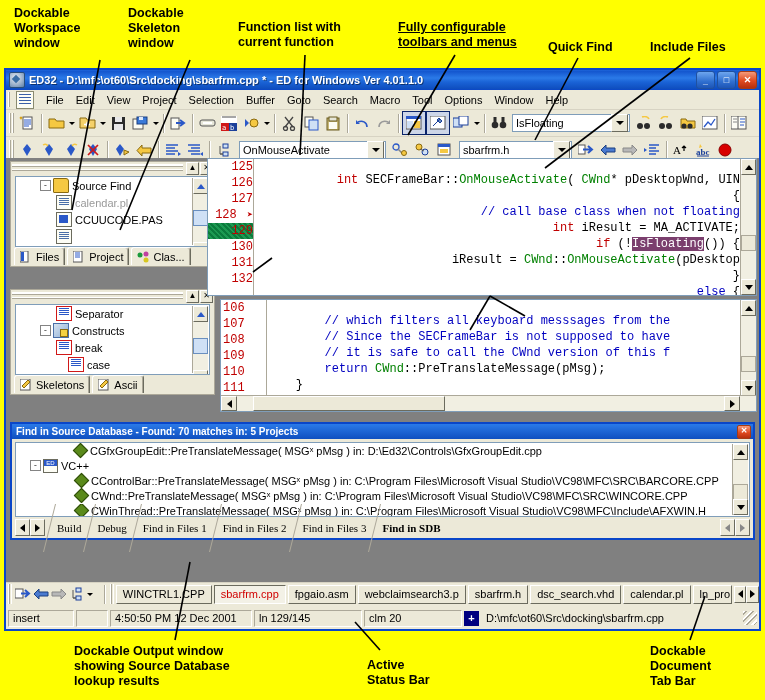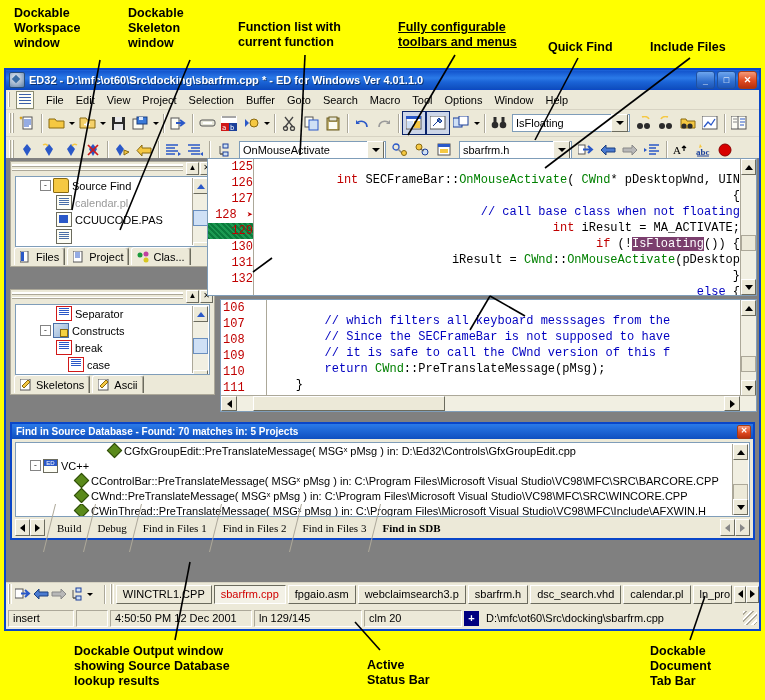--- a/index.html
+++ b/index.html
@@ -777,21 +777,21 @@
       </div>
     </div>
   </div>
 
   <div id="outwin" style="top:352px;">
     <div class="out-cap">
       <div class="t">Find in Source Database - Found: 70 matches in: 5 Projects</div>
       <div class="out-x">✕</div>
     </div>
     <div class="outlist">
-      <div class="orow" style="padding-left:93px">
+      <div class="orow" style="padding-left:59px">
         <span class="odia"></span>
         <span>CGfxGroupEdit::PreTranslateMessage( MSGˣ pMsg )  in: D:\Ed32\Controls\GfxGroupEdit.cpp</span>
       </div>
       <div class="orow" style="padding-left:14px">
         <span class="tnode-ind">-</span>
         <span class="oproj"></span>
         <span>VC++</span>
       </div>
       <div class="orow" style="padding-left:60px">
         <span class="odia"></span>

